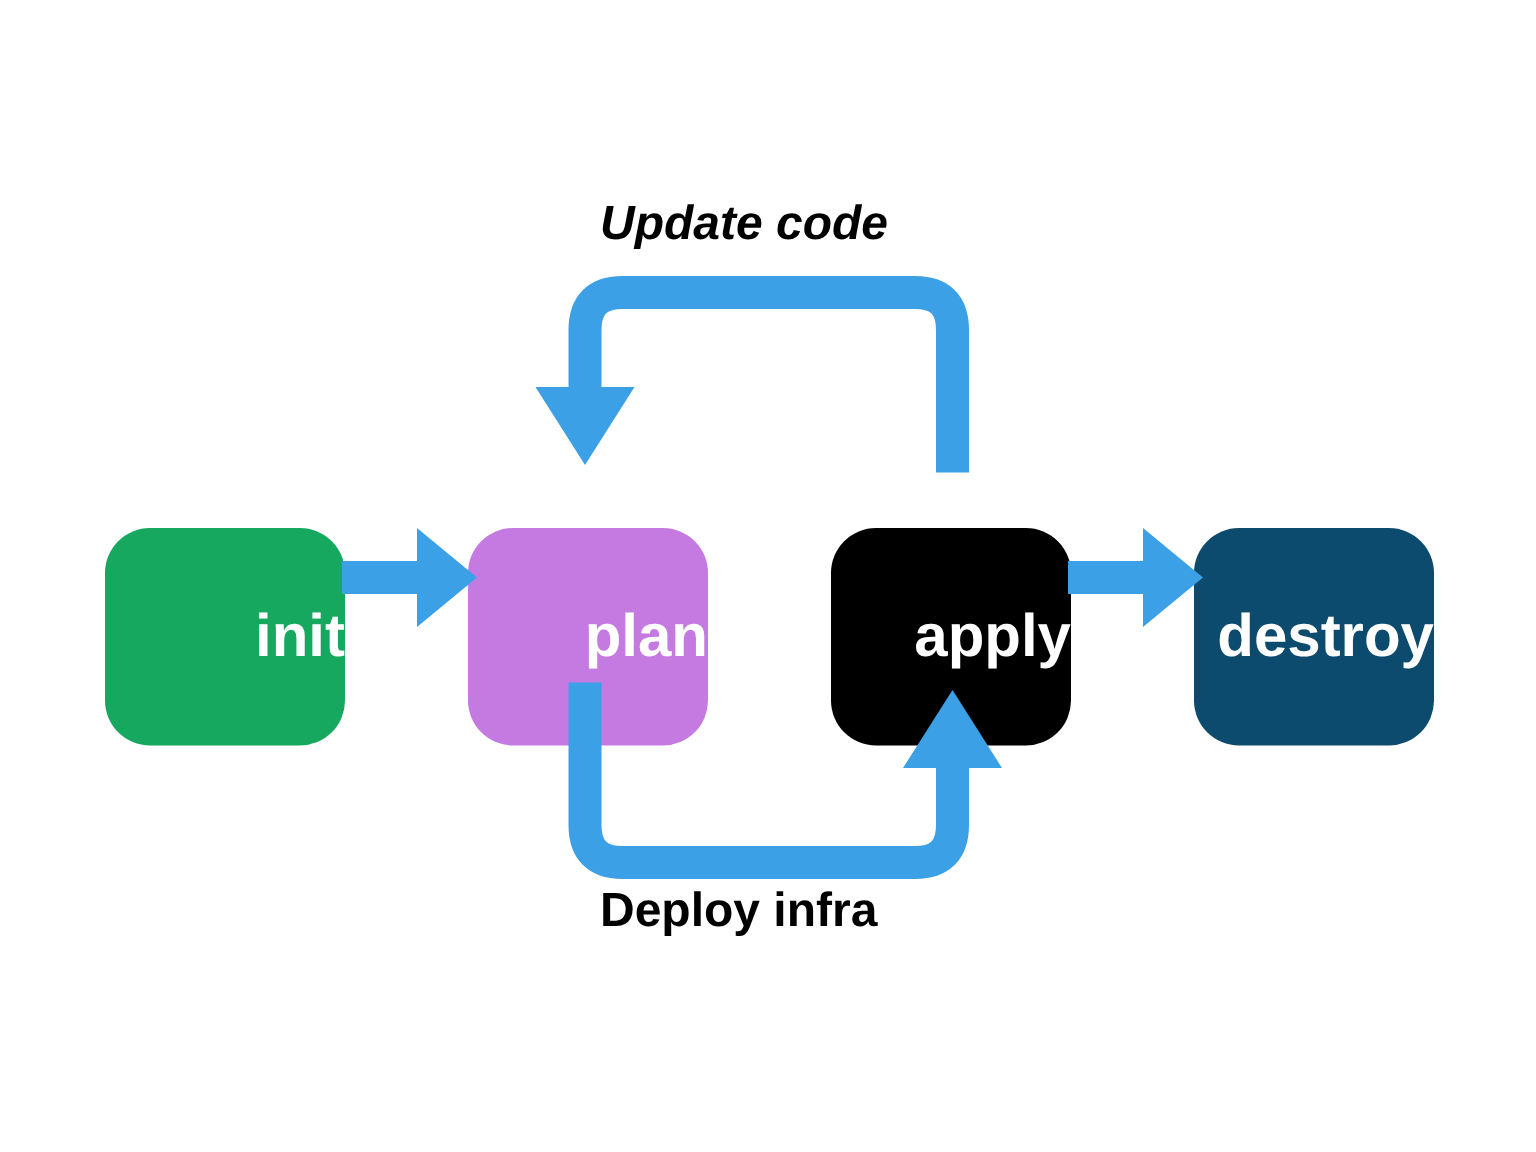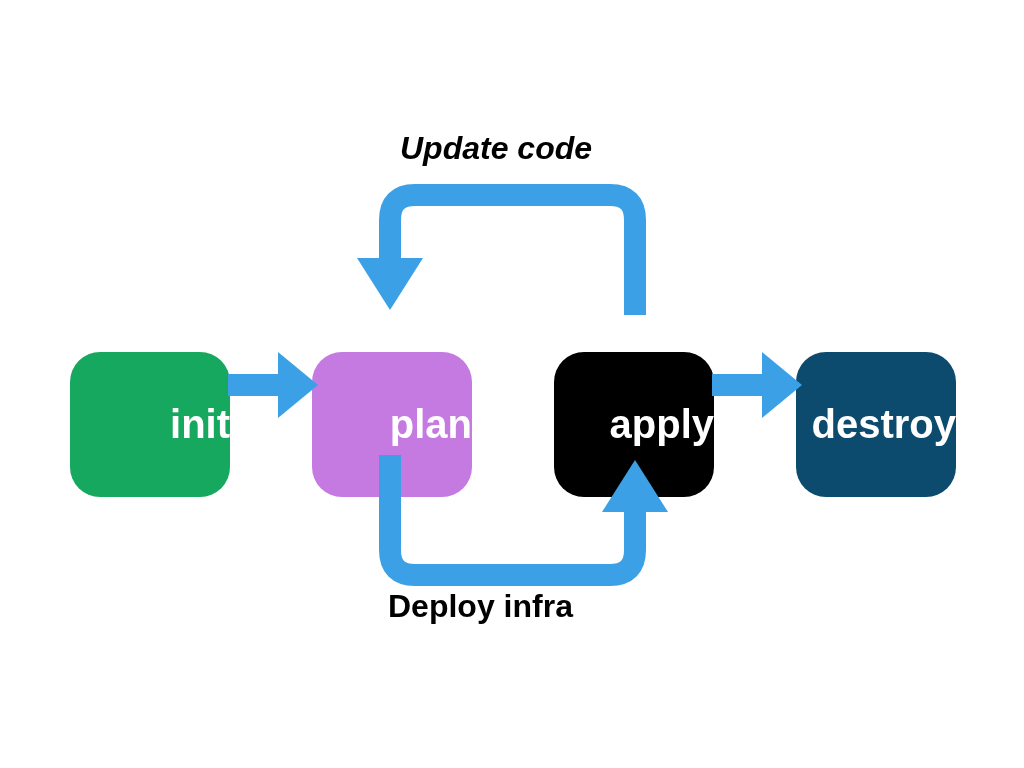--- a/index.html
+++ b/index.html
@@ -52,21 +52,21 @@
 <div class="node" style="left: 554px; top: 312px; background-color: #000000;">
   <span>apply</span>
 </div>
 
 <div class="node" style="left: 796px; top: 312px; background-color: #0c4a6e;">
   <span>destroy</span>
 </div>
 
 <div class="label" style="left:400px; top:130px;font-style:italic;">Update code</div>
 
-<div class="label" style="left:388px; top:588px;">Deploy infra</div>
+<div class="label" style="left:400px; top:588px;">Deploy infra</div>
 
 <svg class="arrow" style="left:228px; top:352px; width:90px; height:66px;">
   <g fill="#3ba0e6">
     <rect x="0" y="22" width="50" height="22"></rect>
     <polygon points="50,0 90,33 50,66"></polygon>
   </g>
 </svg>
 
 <svg class="arrow" style="left:712px; top:352px; width:90px; height:66px;">
   <g fill="#3ba0e6">

